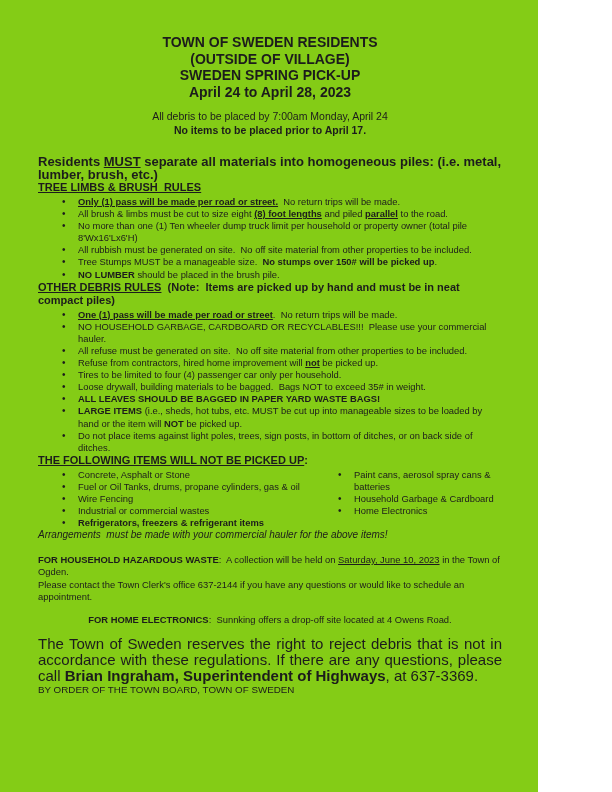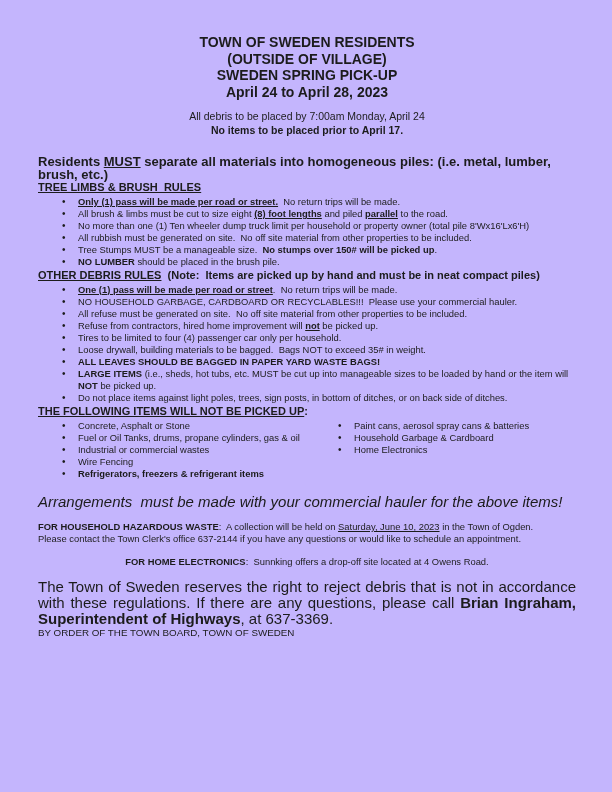--- a/index.html
+++ b/index.html
@@ -1,18 +1,18 @@
 <!DOCTYPE html>
 <html><head>
 <meta charset="utf-8">
 <style>
   html,body{margin:0;padding:0;background:#ffffff;}
   .page{
-    width:612px;height:792px;box-sizing:border-box;
-    background:#c4b5fd;color:#1c1c1c;
+    width:538px;height:792px;box-sizing:border-box;
+    background:#84cc16;color:#1c1c1c;
     font-family:"Liberation Sans","DejaVu Sans",sans-serif;
     padding:34px 36px 0 38px;position:relative;overflow:hidden;
   }
   .b{font-weight:bold;}
   .u{text-decoration:underline;}
   .i{font-style:italic;}
   .title-block{text-align:center;}
   .title-line{font-size:14px;font-weight:bold;line-height:16.5px;white-space:pre-wrap;}
   .deadline{margin-top:10px;text-align:center;font-size:10.5px;line-height:13.5px;}
   .deadline .bold{font-weight:bold;}
@@ -24,21 +24,21 @@
   ul.rules{list-style:none;margin:2px 0 0 0;padding:0;}
   ul.rules li{
     position:relative;padding-left:40px;font-size:9.4px;line-height:12.1px;
     white-space:pre-wrap;
   }
   ul.rules li::before{content:"\2022";position:absolute;left:24px;top:0;font-size:10px;}
   .cols{display:flex;margin-top:2px;}
   .col-left{flex:0 0 276px;}
   .col-right{flex:1;}
   .cols ul.rules{margin-top:0;}
-  .hauler-note{margin-top:16px;font-size:15px;line-height:12px;white-space:pre-wrap;}
+  .hauler-note{margin-top:0;font-size:10px;line-height:12px;white-space:pre-wrap;}
   .para{margin-top:13px;font-size:9.4px;line-height:12.2px;white-space:pre-wrap;}
   .para-tight{margin-top:11px;text-align:center;}
   .para-justify{margin-top:10px;font-size:15px;line-height:16px;text-align:justify;}
   .footer-line{font-size:9.8px;line-height:12px;}
 </style>
 </head>
 <body>
 
 <div class="page">
 
@@ -82,22 +82,22 @@
       <li><span>Do not place items against light poles, trees, sign posts, in bottom of ditches, or on back side of ditches.</span></li>
     </ul>
   </section>
 
   <section>
     <h2 class="rule-head follow-head"><span class="b u">THE FOLLOWING ITEMS WILL NOT BE PICKED UP</span><span class="b">:</span></h2>
     <div class="cols">
       <ul class="rules col-left">
         <li><span>Concrete, Asphalt or Stone</span></li>
         <li><span>Fuel or Oil Tanks, drums, propane cylinders, gas &amp; oil</span></li>
+        <li><span>Wire Fencing</span></li>
         <li><span>Industrial or commercial wastes</span></li>
-        <li><span>Wire Fencing</span></li>
         <li><span class="b">Refrigerators, freezers &amp; refrigerant items</span></li>
       </ul>
       <ul class="rules col-right">
         <li><span>Paint cans, aerosol spray cans &amp; batteries</span></li>
         <li><span>Household Garbage &amp; Cardboard</span></li>
         <li><span>Home Electronics</span></li>
       </ul>
     </div>
   </section>
 

